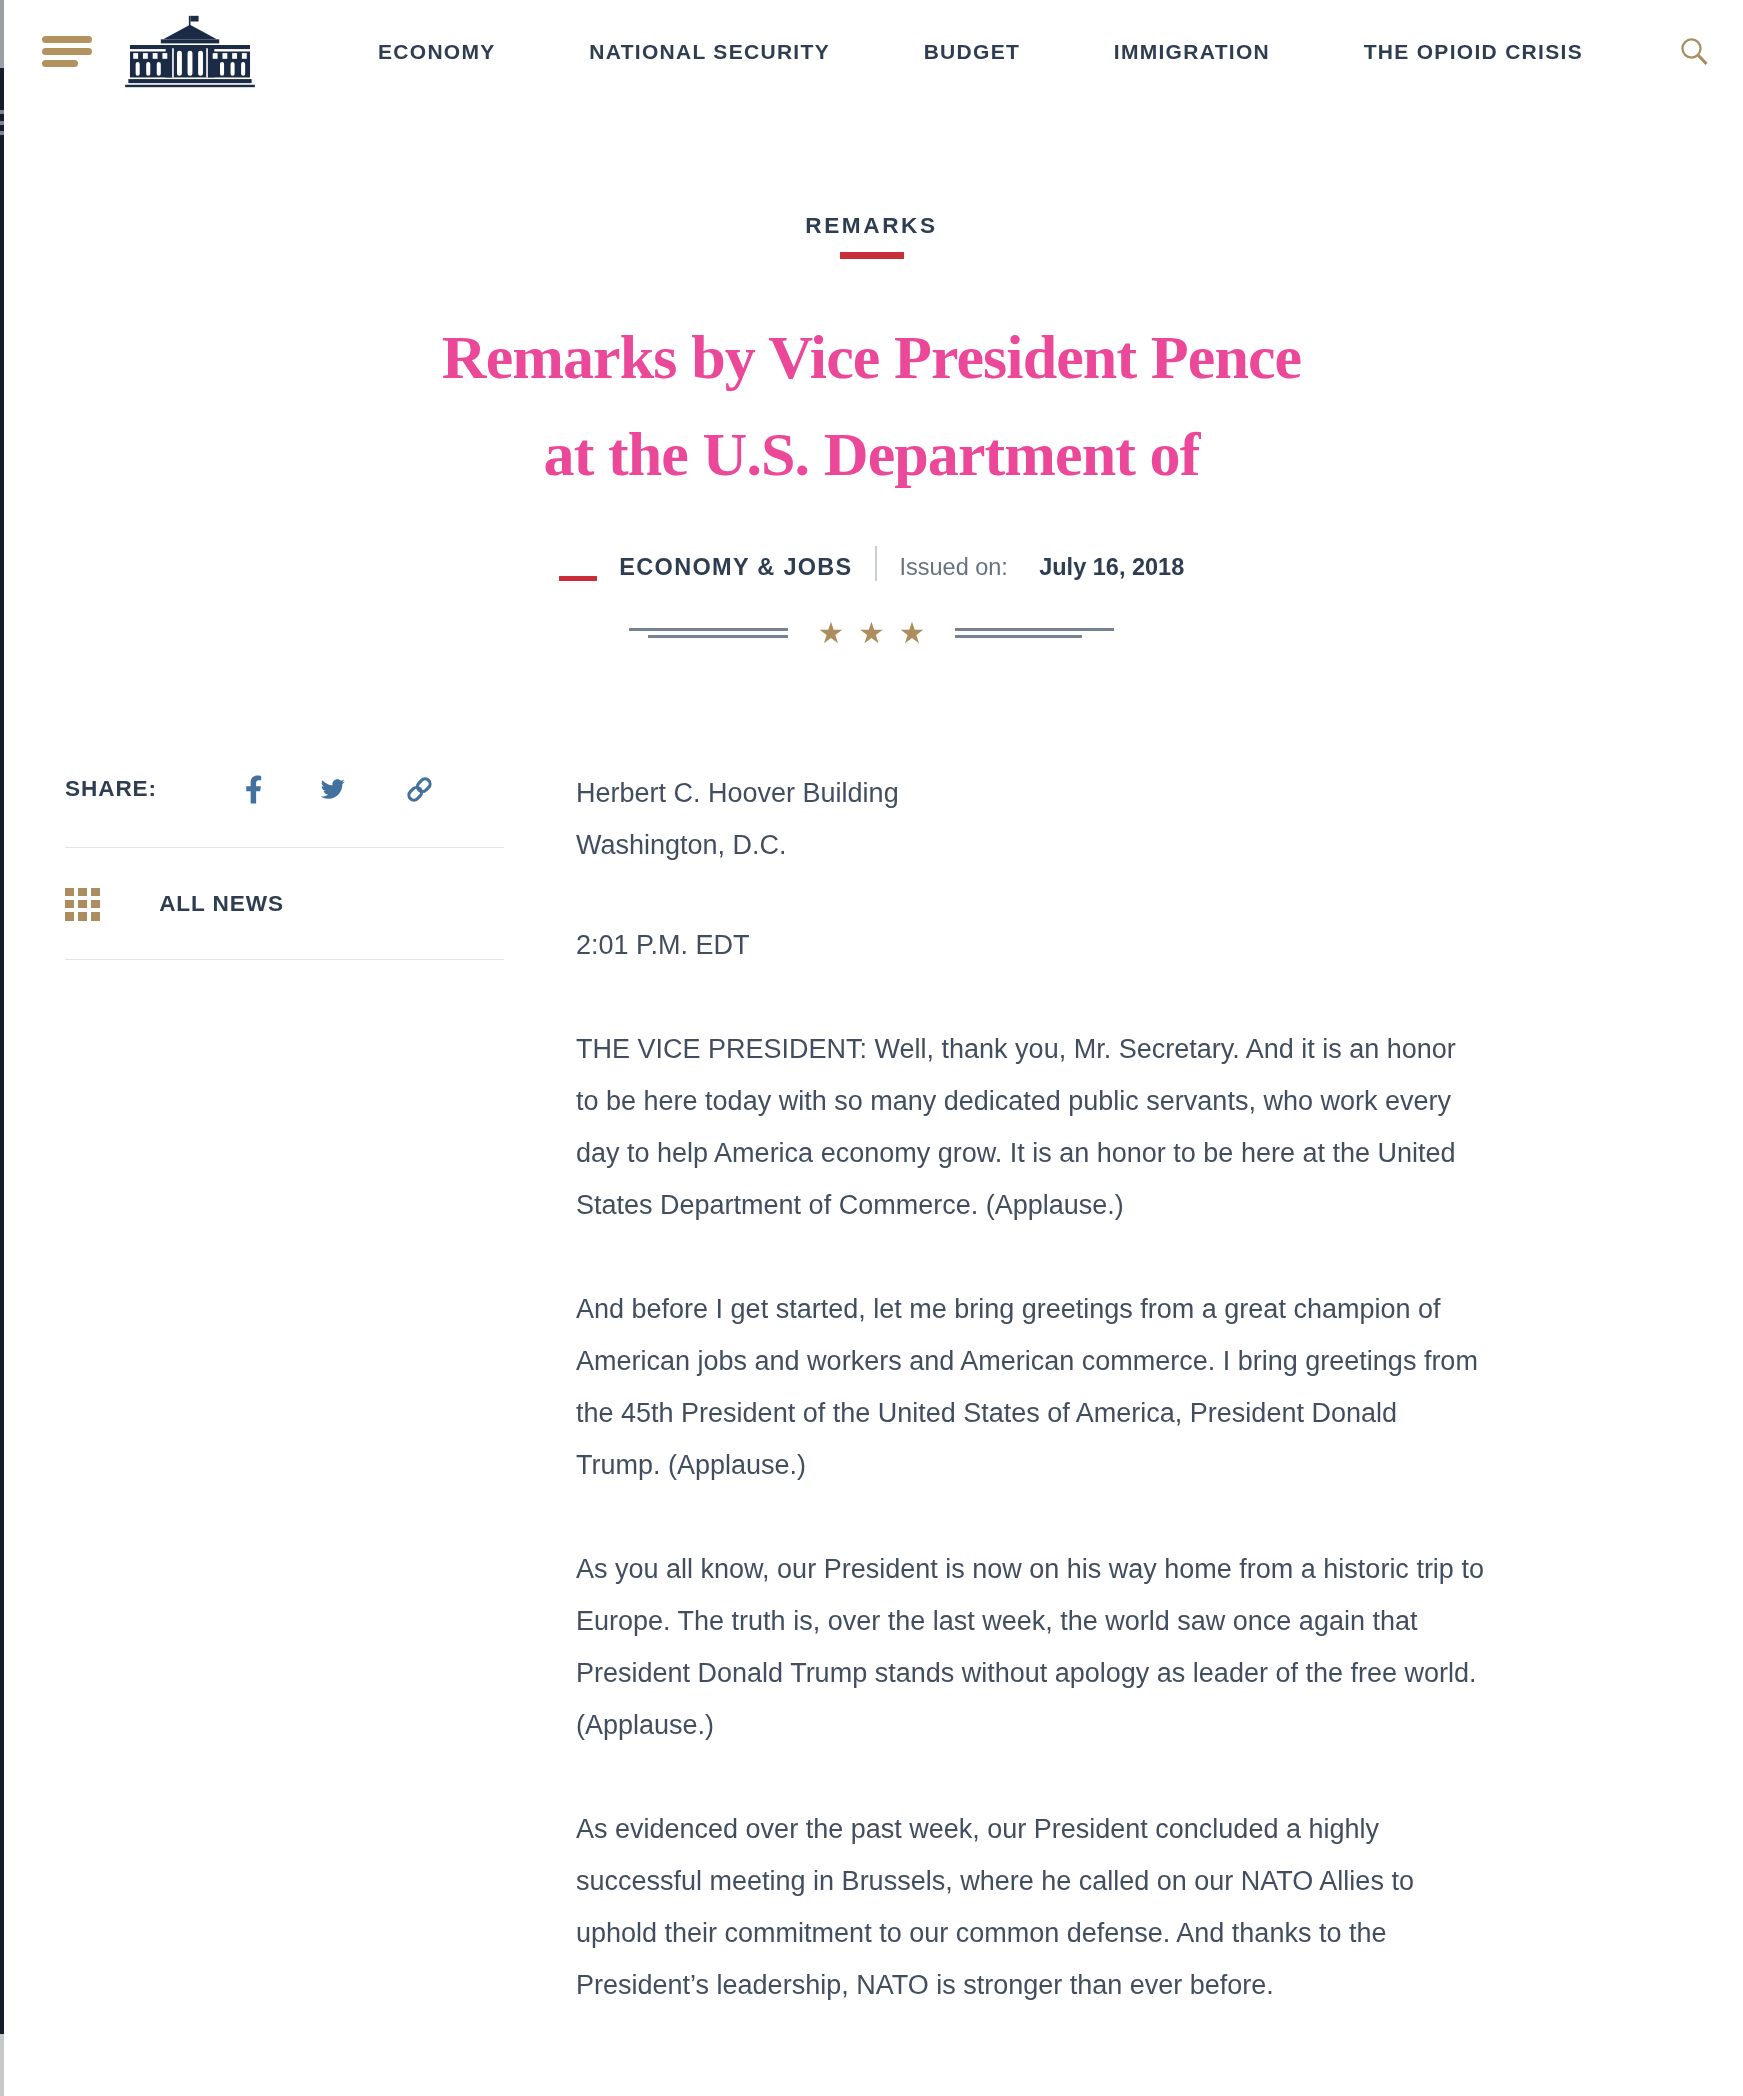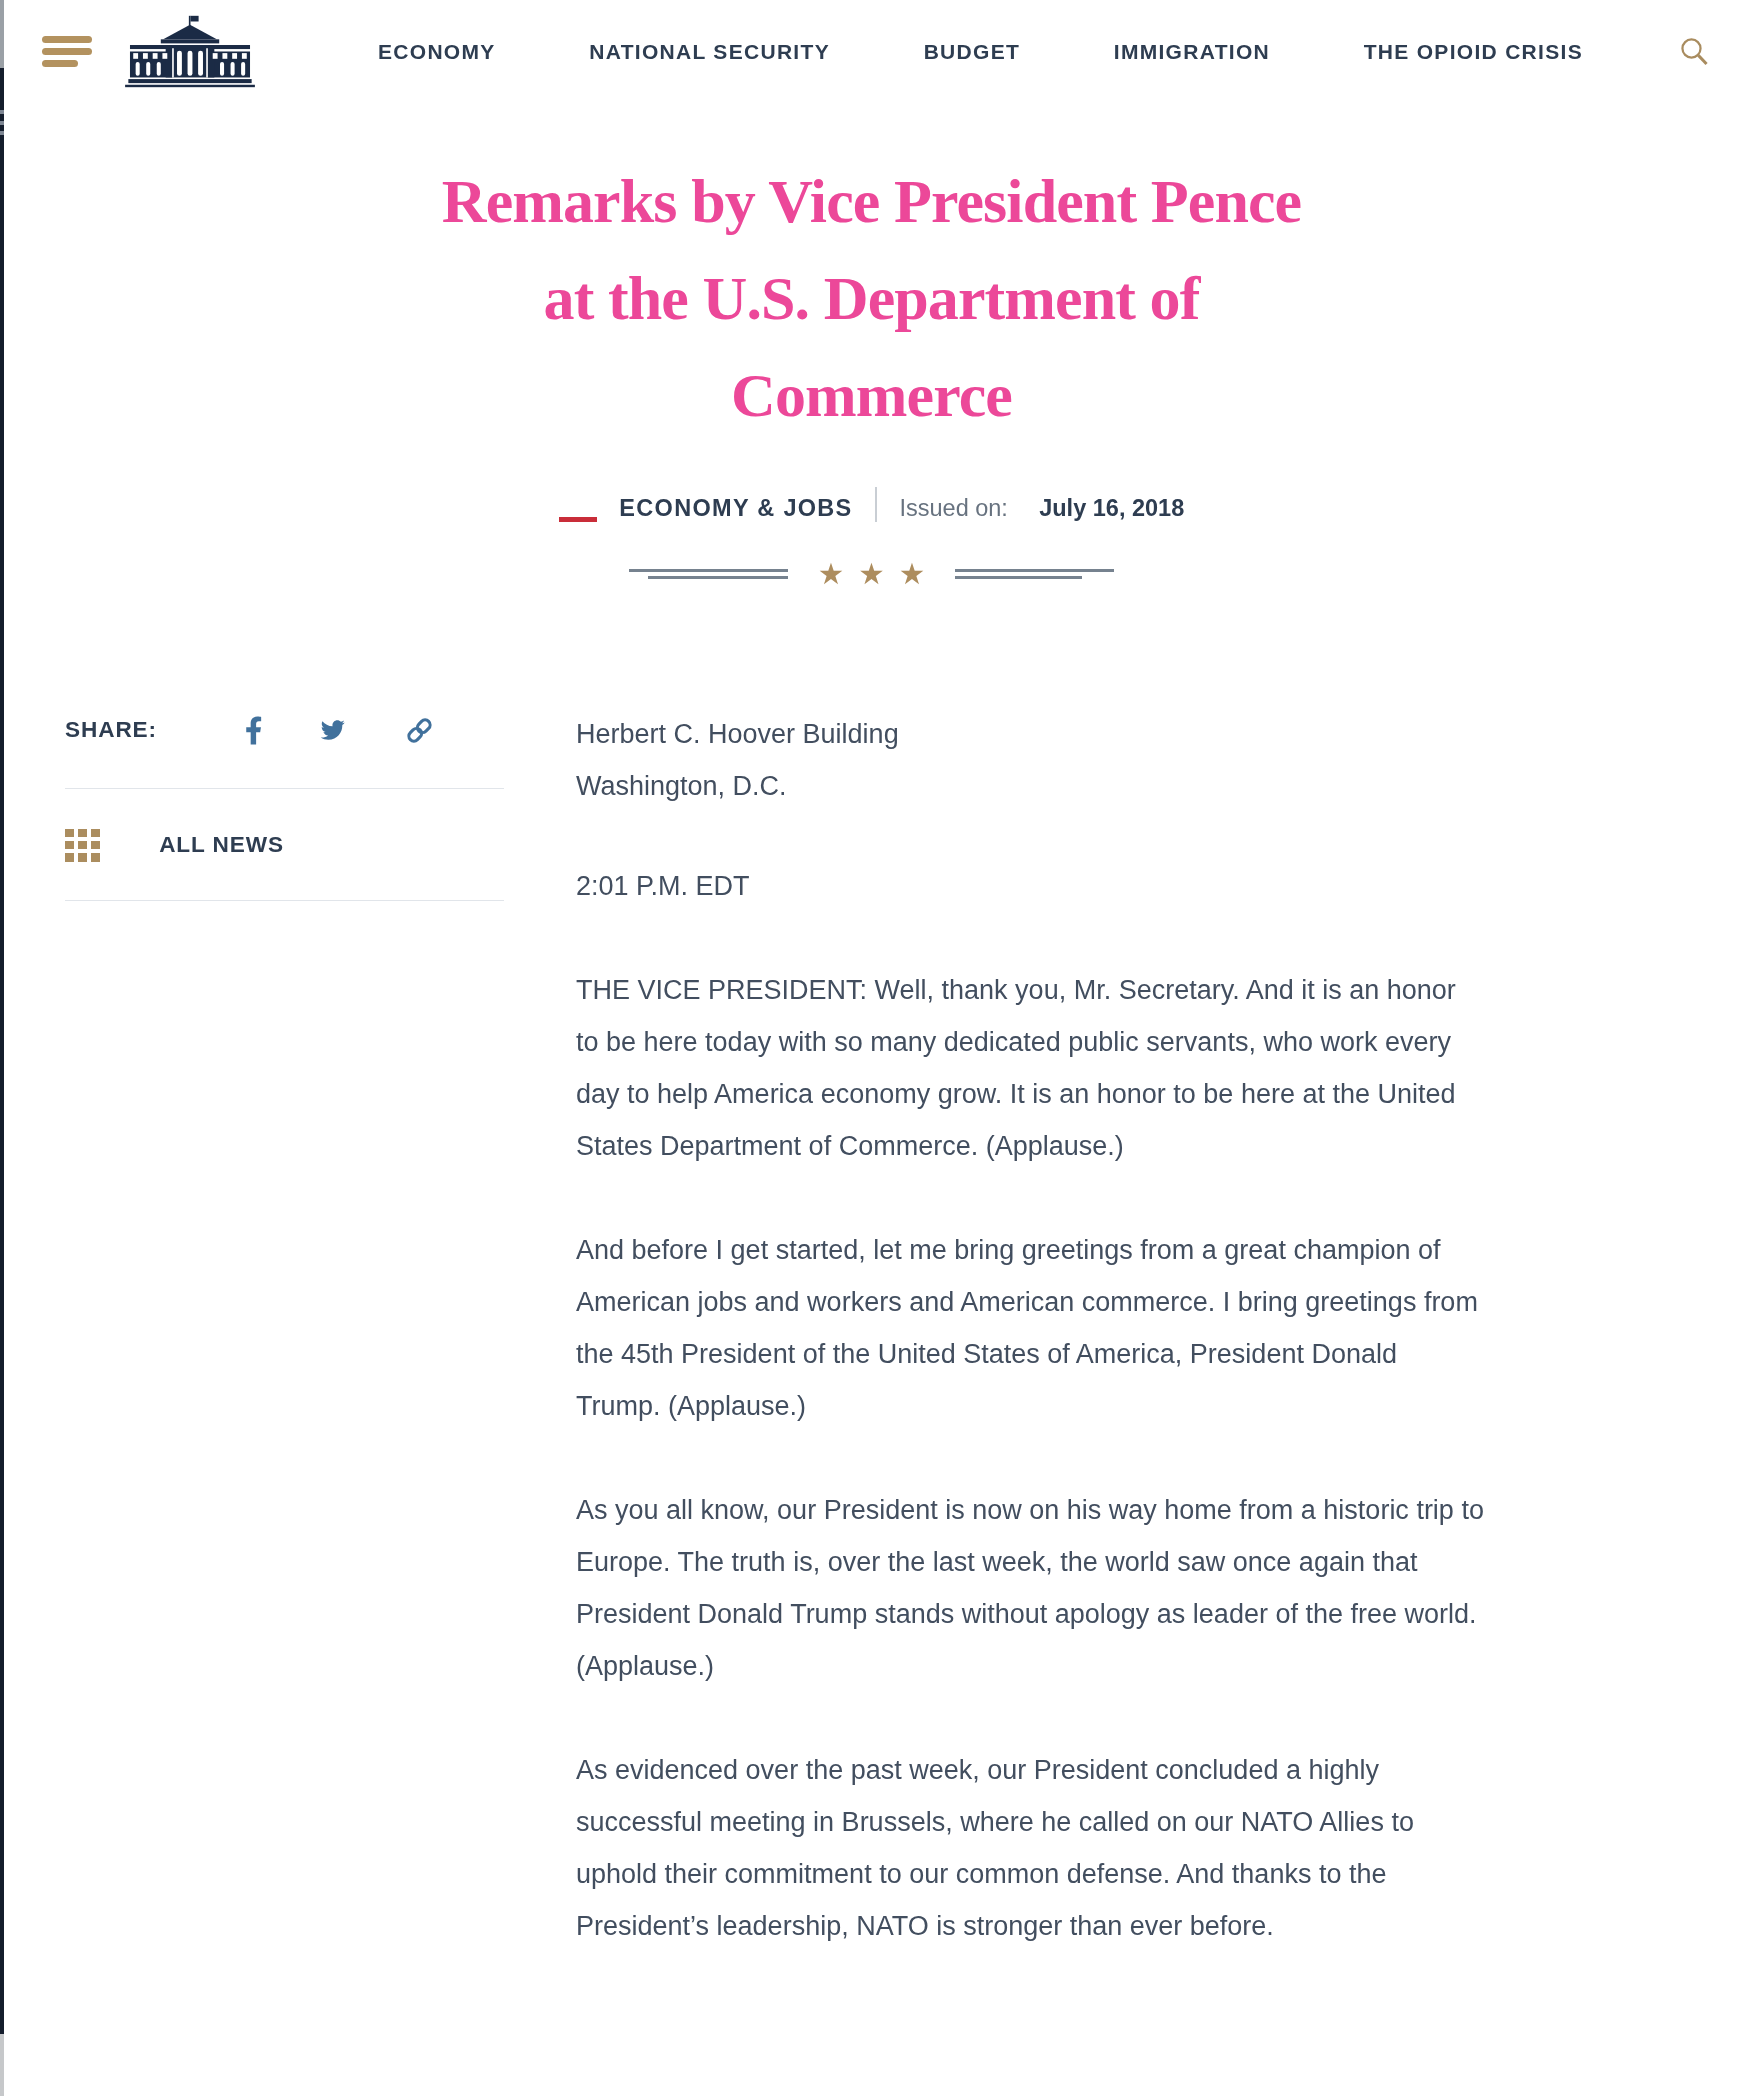--- a/index.html
+++ b/index.html
@@ -132,25 +132,28 @@
       <span class="nav-link">THE OPIOID CRISIS</span>
     </nav>
 
     <svg class="search-btn" viewBox="0 0 36 36">
       <circle cx="14.5" cy="14.5" r="10.5" fill="none" stroke="#a98c5f" stroke-width="2.6"></circle>
       <line x1="22.5" y1="22.5" x2="32" y2="32.5" stroke="#a98c5f" stroke-width="3.4"></line>
     </svg>
   </header>
 
   <section class="article-header">
+    <div class="kicker-wrap">
+      <span class="kicker">REMARKS</span>
+      <div class="kicker-bar"></div>
+    </div>
 
     <h1 class="title">
       <div>Remarks by Vice President Pence</div>
       <div>at the U.S. Department of</div>
-      <div>Commerce</div>
     </h1>
 
     <div class="meta-row">
       <span class="meta-dash"></span>
       <span class="meta-category">ECONOMY &amp; JOBS</span>
       <span class="meta-sep"></span>
       <span class="meta-issued">Issued on:</span>
       <span class="meta-date">July 16, 2018</span>
     </div>
 

